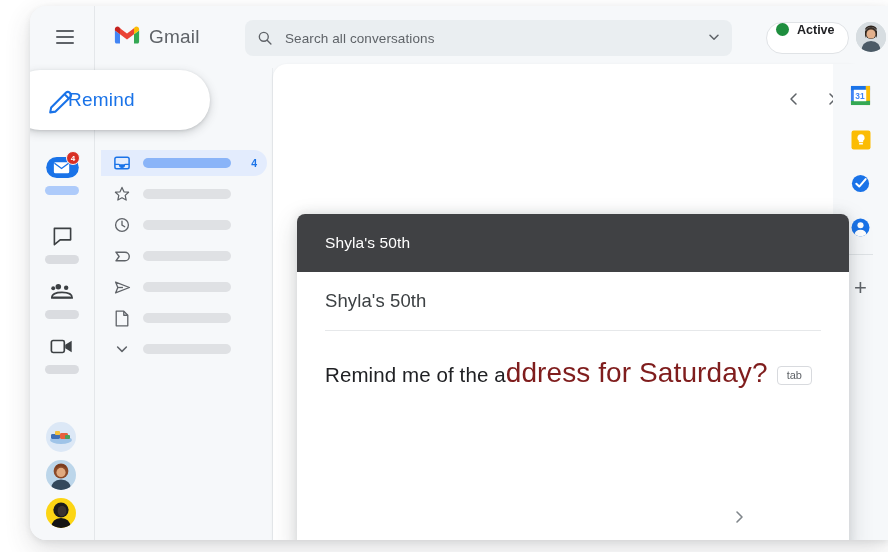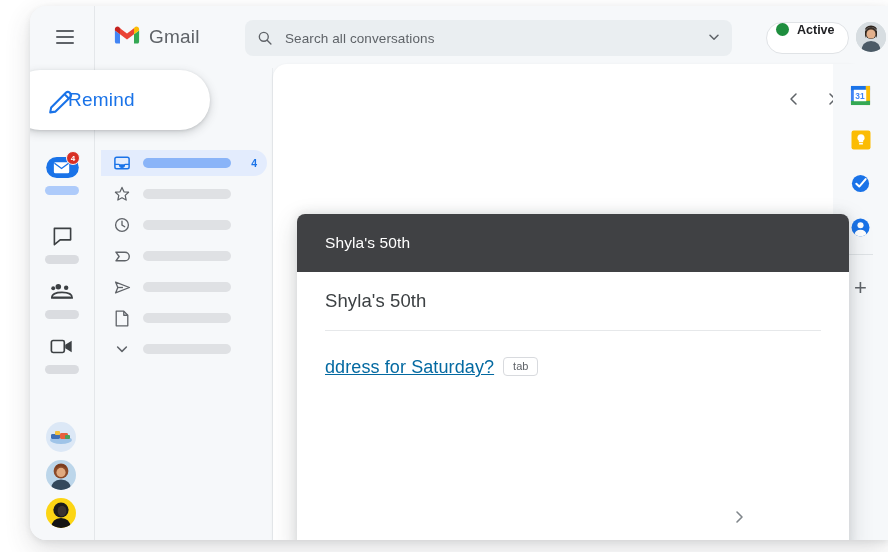--- a/index.html
+++ b/index.html
@@ -219,21 +219,21 @@
     border-bottom: 1px solid #e6e8ea;
     font-size: 18.5px; color: #3c4043; letter-spacing: .1px;
     cursor: text;
   }
   .dlg-field.first { border-bottom: 1px solid #e6e8ea; }
   .dlg-compose-area {
     padding-top: 26px; display: flex;
     align-items: baseline; flex-wrap: wrap; cursor: text;
   }
   .typed { font-size: 20.5px; color: #202124; letter-spacing: .1px; }
-  .suggest { font-size: 18px; color: #0369a1; letter-spacing: .1px; text-decoration: underline; }
+  .suggest { font-size: 28px; color: #7f1d1d; letter-spacing: .1px; }
   .tab-chip {
     display: inline-flex; align-items: center; justify-content: center;
     margin-left: 9px; padding: 2px 9px 3px;
     border: 1px solid #d8dade; border-radius: 4px;
     font-size: 11px; color: #5f6368; background: #fff;
     position: relative; top: -3px;
   }
 
   
   .right-rail {
@@ -533,20 +533,21 @@
 
     <div class="compose-dlg">
       <div class="dlg-header">
         <span class="dlg-title">Shyla's 50th</span>
       </div>
       <div class="dlg-body">
         <div class="dlg-field">
           <span>Shyla's 50th</span>
         </div>
         <div class="dlg-compose-area">
+          <span class="typed">Remind me of the a</span>
           <span class="suggest">ddress for Saturday?</span>
           <span class="tab-chip">tab</span>
         </div>
       </div>
     </div>
 
   </div>
 
   <div class="bottom-chevron">
     <svg width="14" height="14" viewBox="0 0 14 14">

